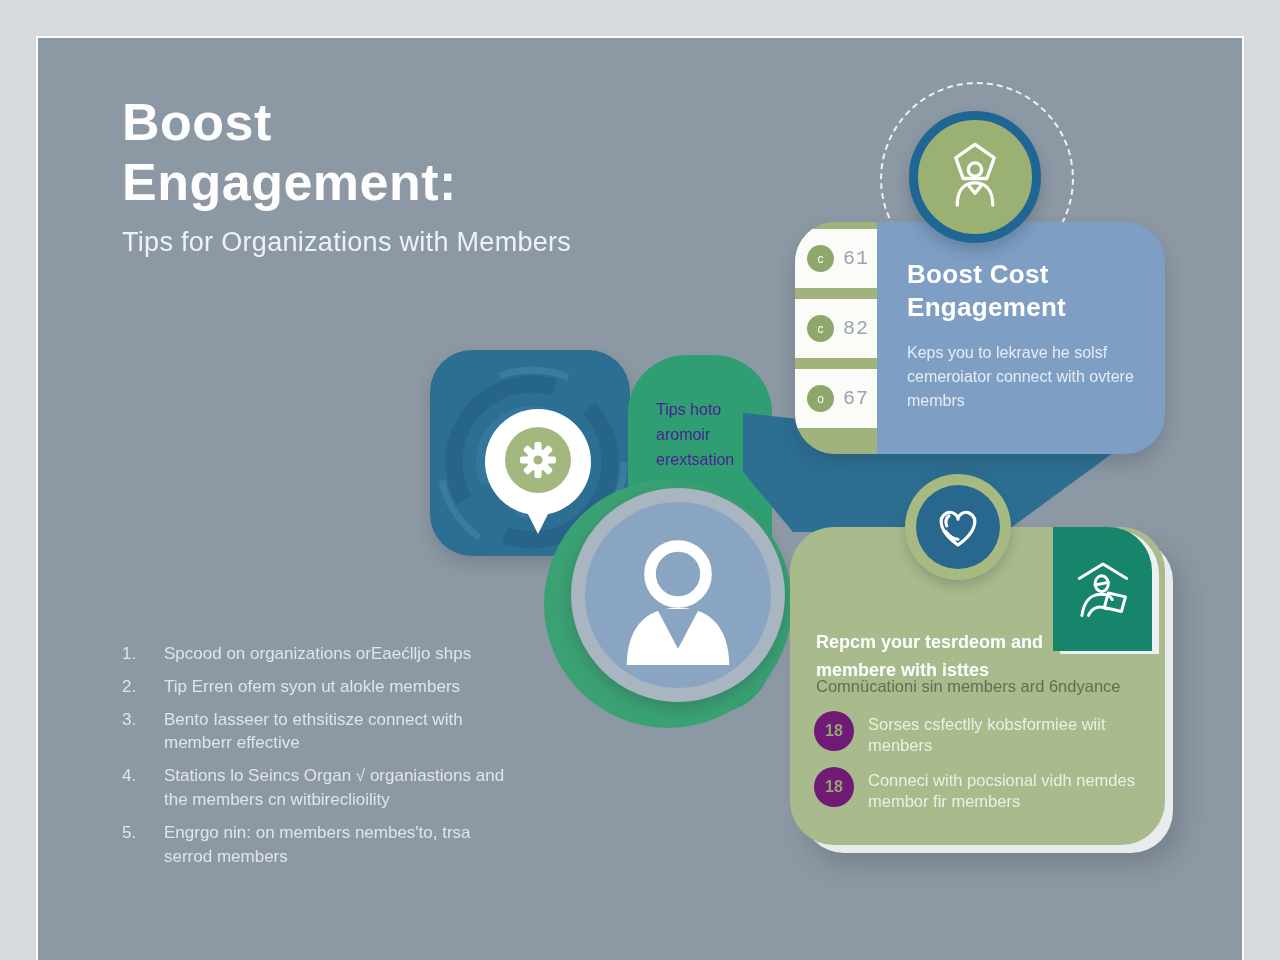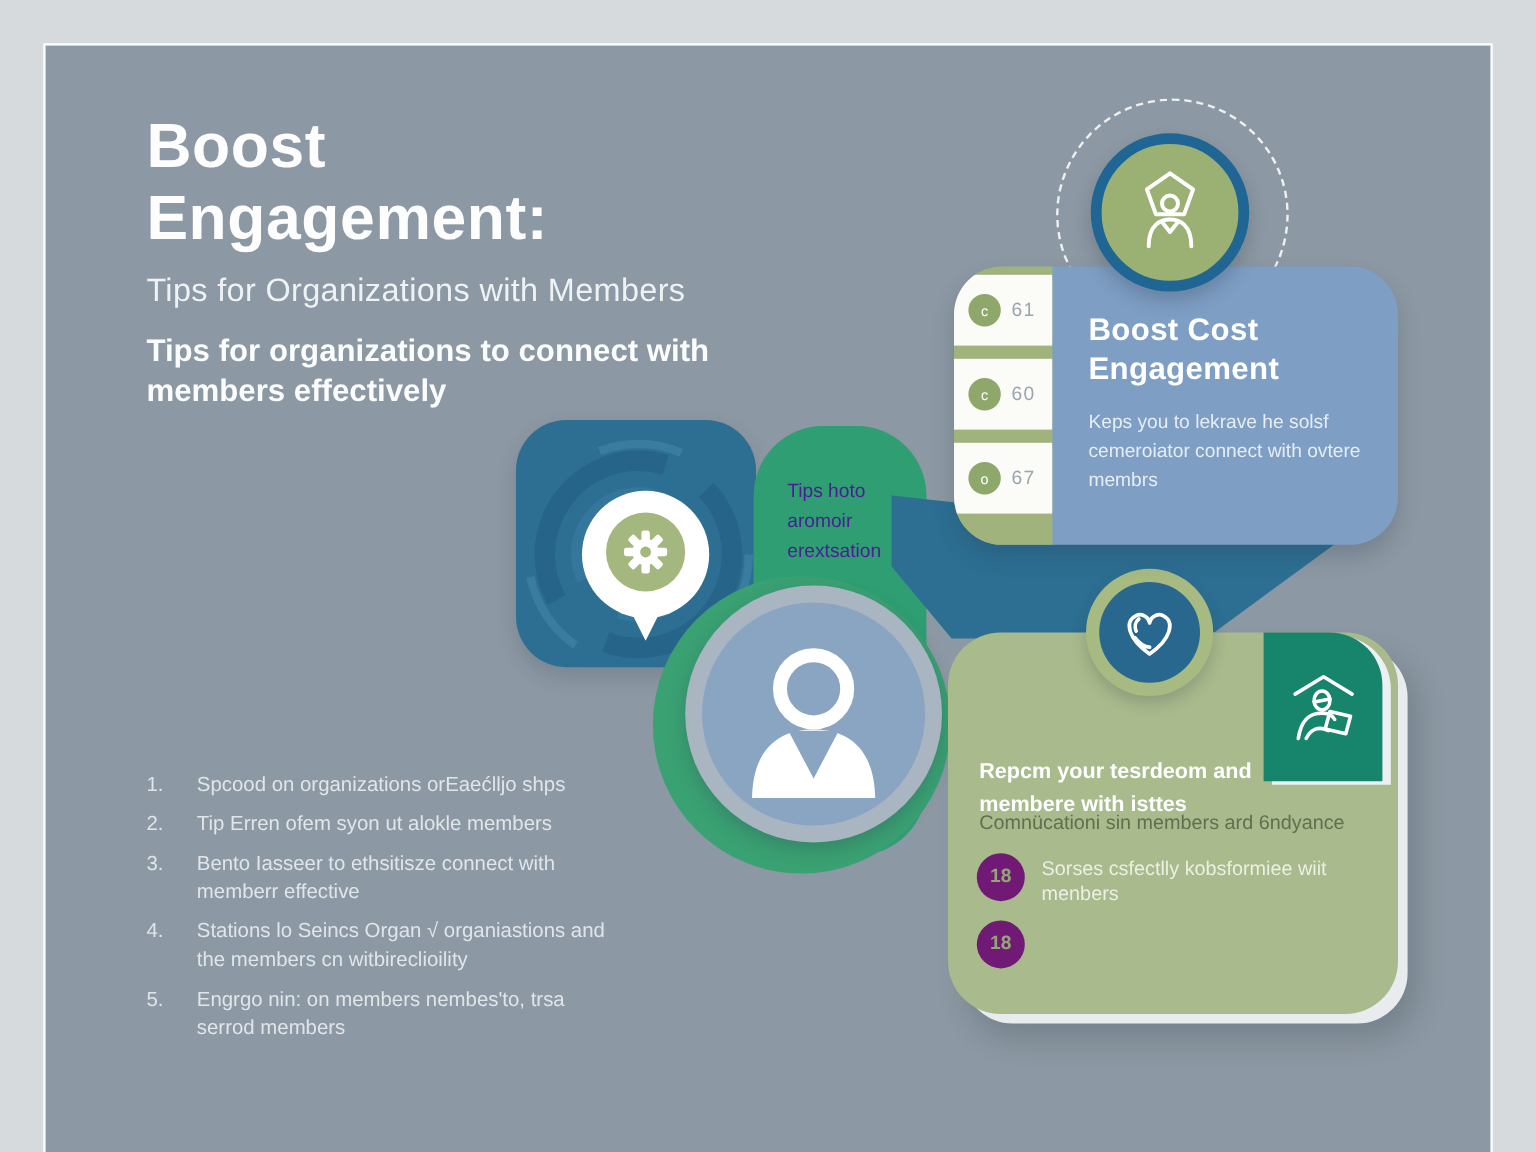--- a/index.html
+++ b/index.html
@@ -45,21 +45,21 @@
   
   .blue-card{left:757px; top:184px; width:370px; height:232px; border-radius:40px; background:#7e9ec4;
              box-shadow:0 10px 18px rgba(40,55,75,.22);}
   .bc-col{position:absolute; left:0; top:0; bottom:0; width:82px; background:#a0b37c;
           border-radius:40px 0 0 40px; overflow:hidden; display:flex; flex-direction:column;
           padding-top:7px; gap:11px; box-sizing:border-box;}
   .bc-row{height:59px; flex:none; background:#fbfbf7; display:flex; align-items:center;
           padding-left:12px; gap:9px; box-sizing:border-box;}
   .bc-badge{width:27px; height:27px; border-radius:50%; background:#8ea86b; color:#fff;
             font-size:12px; display:flex; align-items:center; justify-content:center; flex:none;}
-  .bc-num{font-family:Liberation Sans, sans-serif; font-size:16px; color:#9aa6af; letter-spacing:1px;}
+  .bc-num{font-family:Liberation Mono, monospace; font-size:20px; color:#9aa6af; letter-spacing:1px;}
   .bc-text{position:absolute; left:112px; top:36px; right:6px;}
   .bc-heading{font-size:26px; color:#fff; font-weight:600; line-height:1.25; letter-spacing:.3px;}
   .bc-body{margin-top:18px; font-size:16px; color:#e6edf5; line-height:1.5;}
 
   
   .dash-circle{left:842px; top:44px; width:190px; height:190px; border-radius:50%;
                border:2px dashed rgba(255,255,255,.85);}
   .top-circle{left:871px; top:73px; width:132px; height:132px; border-radius:50%; background:#9ab173;
               border:9px solid #1f6695; box-sizing:border-box; display:flex; align-items:center;
               justify-content:center; box-shadow:0 8px 14px rgba(40,55,70,.25);}
@@ -91,21 +91,20 @@
 </head>
 <body>
 
 <div class="stage">
   <div class="board">
 
     <div class="abs title-block">
       <div class="main-title pre">Boost
 Engagement:</div>
       <div class="subtitle">Tips for Organizations with Members</div>
-      <div class="tagline">Tips for organizations to connect with members effectively</div>
     </div>
 
     <div class="abs num-list">
       <div class="num-row">
         <span class="n">1.</span>
         <span class="t">Spcood on  organizations orEaećlljo shps</span>
       </div>
       <div class="num-row">
         <span class="n">2.</span>
         <span class="t">Tip Erren ofem syon ut alokle members</span>
@@ -179,20 +178,21 @@
       </div>
       <div class="gc-heading">Repcm your tesrdeom and membere with isttes</div>
       <div class="gc-subheading">Comnücationi sin members ard 6ndyance</div>
       <div class="gc-items">
         <div class="gc-row">
           <div class="gc-badge">18</div>
           <div class="gc-text">Sorses csfectlly kobsformiee wiit menbers</div>
         </div>
         <div class="gc-row">
           <div class="gc-badge">18</div>
+          <div class="gc-text">Conneci with pocsional vidh nemdes membor fir members</div>
         </div>
       </div>
     </div>
 
     <div class="abs heart-ring">
       <div class="heart-inner">
         <svg width="56" height="56" viewBox="0 0 100 100" fill="none" stroke="#ffffff" stroke-width="5.5" stroke-linecap="round" stroke-linejoin="round">
           <path d="M50,82 C18,60 12,34 30,25 C40,20 50,30 50,36 C50,30 60,20 70,25 C88,34 82,60 50,82 Z"></path>
           <path d="M28,58 C36,68 44,72 50,72"></path>
           <path d="M34,30 C29,34 27,41 30,48"></path>
@@ -203,21 +203,21 @@
     <div class="abs dash-circle"></div>
 
     <div class="abs blue-card">
       <div class="bc-col">
         <div class="bc-row">
           <span class="bc-badge">c</span>
           <span class="bc-num">61</span>
         </div>
         <div class="bc-row">
           <span class="bc-badge">c</span>
-          <span class="bc-num">60</span>
+          <span class="bc-num">82</span>
         </div>
         <div class="bc-row">
           <span class="bc-badge">o</span>
           <span class="bc-num">67</span>
         </div>
       </div>
       <div class="bc-text">
         <div class="bc-heading pre">Boost Cost
 Engagement</div>
         <div class="bc-body">Keps you to lekrave he solsf cemeroiator connect with ovtere membrs</div>

